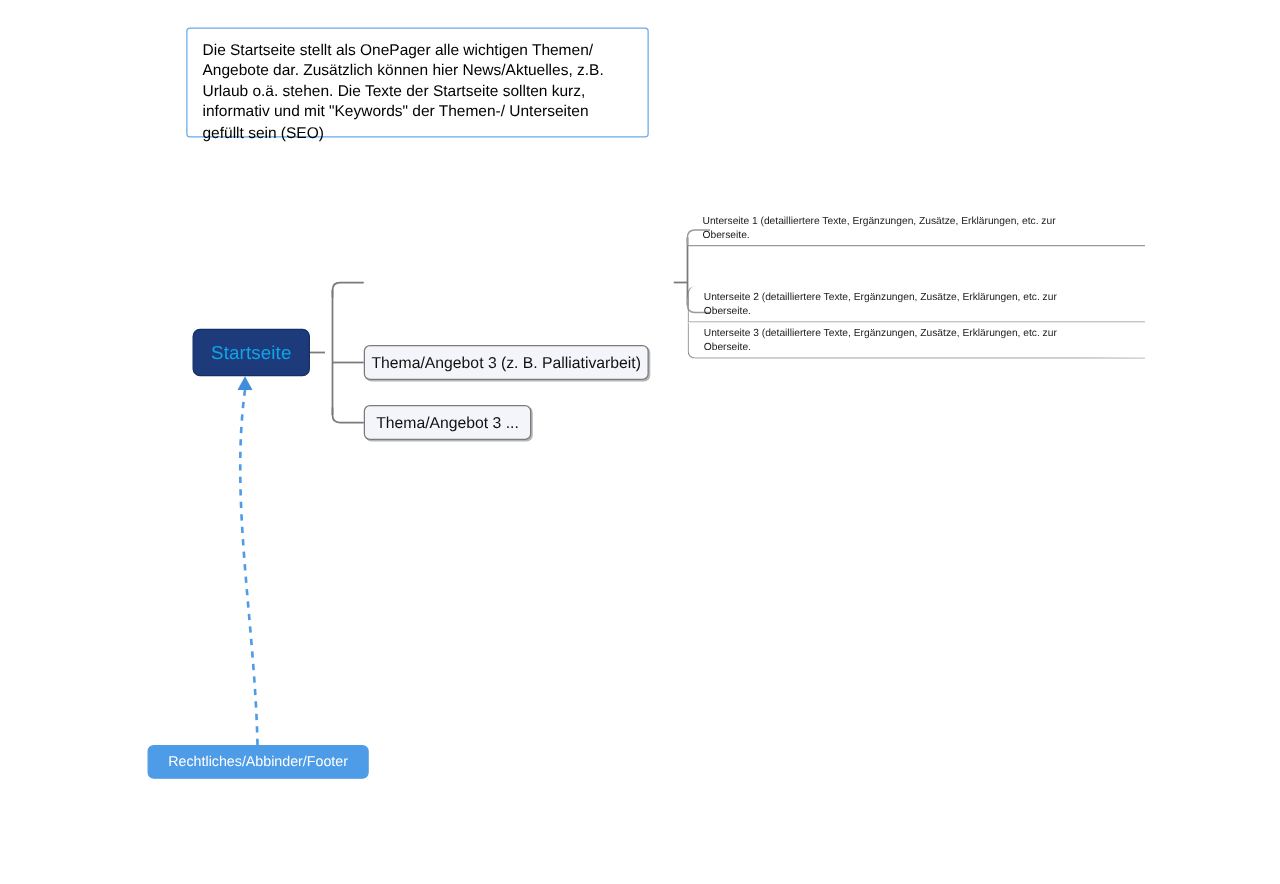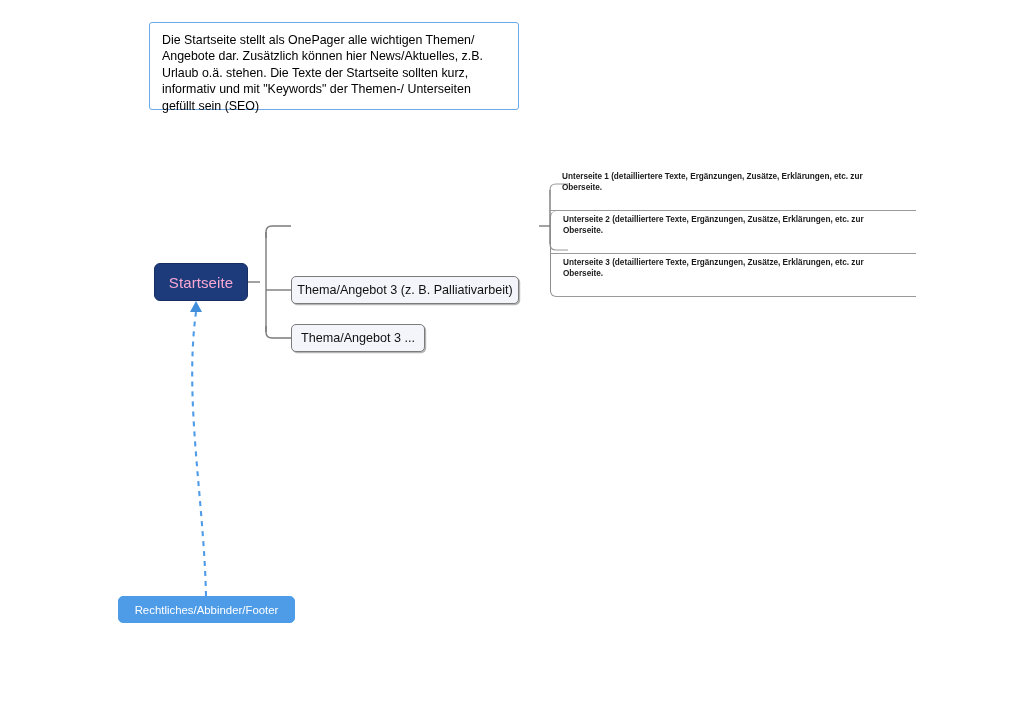--- a/index.html
+++ b/index.html
@@ -58,21 +58,21 @@
     top: 263px;
     width: 94px;
     height: 38px;
     box-sizing: border-box;
     background: #1d3b7a;
     border: 1px solid #162f63;
     border-radius: 6px;
     display: flex;
     align-items: center;
     justify-content: center;
-    color: #f9a8d4;
+    color: #0ea5e9;
     font-size: 15px;
     letter-spacing: 0.1px;
   }
 
   
   .topic-node {
     position: absolute;
     box-sizing: border-box;
     background: #f3f5fa;
     border: 1px solid #7b7b7b;
@@ -91,32 +91,32 @@
   
   .subpage-group {
     position: absolute;
     left: 542px;
     top: 168px;
   }
   .subpage-item {
     position: relative;
     box-sizing: border-box;
     width: 366px;
-    padding: 4px 0 17px 12px;
+    padding: 4px 0 3px 12px;
     font-size: 8.2px;
     line-height: 10.5px;
     color: #1a1a1a;
     border-bottom: 1.3px solid #9a9a9a;
-    font-weight: bold;
   }
   .subpage-item.bordered {
     border-left: 1.1px solid #8d8d8d;
   }
   .subpage-item.first-bordered {
     border-top-left-radius: 6px;
+    margin-top: 32px;
   }
   .subpage-item.last-bordered {
     border-bottom-left-radius: 6px;
   }
   .subpage-item .line2 { display: block; }
 
   
   .footer-node {
     position: absolute;
     left: 110px;

